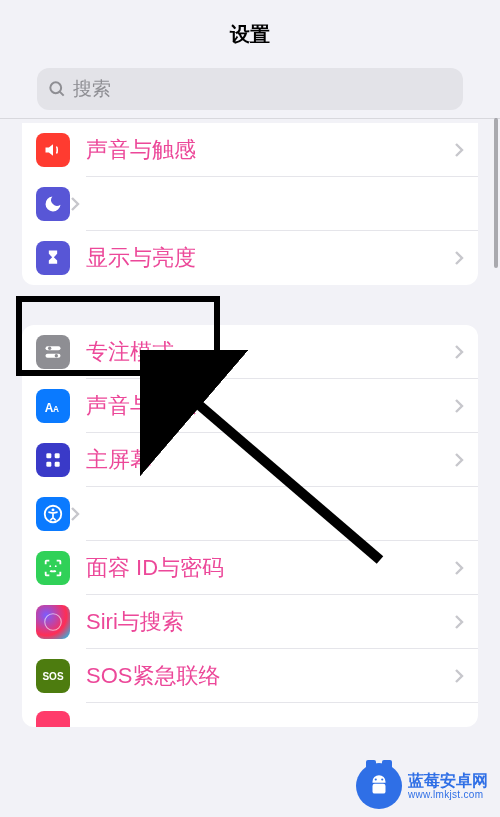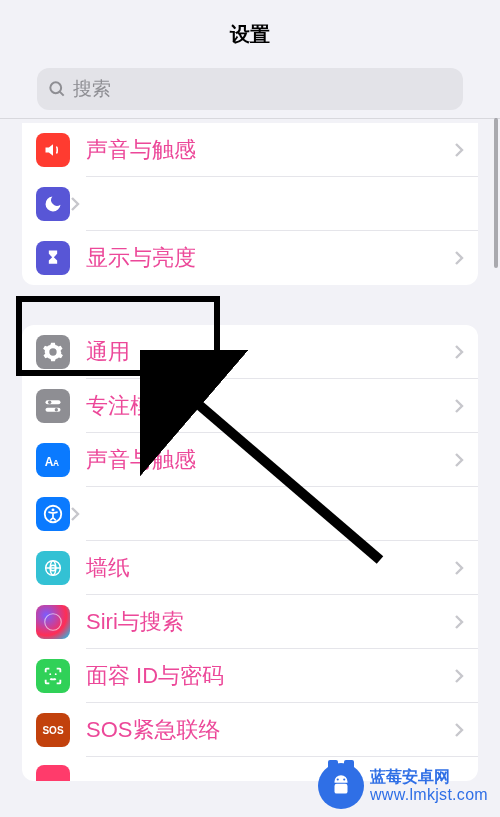--- a/index.html
+++ b/index.html
@@ -138,21 +138,21 @@
   }
   .wm-logo::before { top:-3px; left:10px; }
   .wm-logo::after { top:-3px; right:10px; }
   .wm-txt {
     margin-left: 6px;
     display:flex;
     flex-direction:column;
     line-height:1.1;
   }
   .wm-t1 { font-size:16px; font-weight:700; color:#2f6fe6; }
-  .wm-t2 { font-size:16px; color:#2f6fe6; letter-spacing:.3px;}
+  .wm-t2 { font-size:10px; color:#2f6fe6; letter-spacing:.3px;}
 
   
   .scroll-ind {
     position:absolute;
     right:2px;
     top:118px;
     width:4px;
     height:150px;
     background:#6e6e73;
     border-radius:2px;
@@ -231,34 +231,20 @@
           <polyline points="2,2 8,8 2,14"></polyline>
         </svg>
       </div>
 
   </div>
 </div>
 
 <div class="group second">
   <div class="row">
     <div class="icon" style="background:#8e8e93">
-      <svg width="22" height="22" viewBox="0 0 24 24" fill="#fff">
-          <path d="M12 8a4 4 0 100 8 4 4 0 000-8zm9 4c0 .7-.1 1.3-.2 1.9l2 1.6-2 3.4-2.4-.9c-1 .8-2.1 1.4-3.4 1.7L14 22h-4l-.6-2.3c-1.3-.3-2.4-.9-3.4-1.7l-2.4.9-2-3.4 2-1.6C3.1 13.3 3 12.7 3 12s.1-1.3.2-1.9l-2-1.6 2-3.4 2.4.9c1-.8 2.1-1.4 3.4-1.7L10 2h4l.6 2.3c1.3.3 2.4.9 3.4 1.7l2.4-.9 2 3.4-2 1.6c.1.6.2 1.2.2 1.9z"></path>
-        </svg>
-    </div>
-    <div class="label">通用</div>
-    <div class="chev">
-        <svg width="10" height="16" viewBox="0 0 10 16" fill="none" stroke="#c7c7cc" stroke-width="2.4">
-          <polyline points="2,2 8,8 2,14"></polyline>
-        </svg>
-      </div>
-    <div class="sep"></div>
-  </div>
-  <div class="row">
-    <div class="icon" style="background:#8e8e93">
       <svg width="20" height="20" viewBox="0 0 24 24" fill="#fff">
           <rect x="3" y="5" width="18" height="5" rx="2.5"></rect>
           <rect x="3" y="14" width="18" height="5" rx="2.5"></rect>
           <circle cx="8" cy="7.5" r="2" fill="#8e8e93"></circle>
           <circle cx="16" cy="16.5" r="2" fill="#8e8e93"></circle>
         </svg>
     </div>
     <div class="label">专注模式</div>
     <div class="chev">
         <svg width="10" height="16" viewBox="0 0 10 16" fill="none" stroke="#c7c7cc" stroke-width="2.4">
@@ -268,65 +254,52 @@
     <div class="sep"></div>
   </div>
   <div class="row">
     <div class="icon" style="background:#0a7aff">
       <svg width="22" height="22" viewBox="0 0 24 24" fill="#fff">
           <text x="3" y="18" font-size="13" font-weight="700" fill="#fff">A</text>
           <text x="12" y="18" font-size="9" font-weight="700" fill="#fff">A</text>
         </svg>
     </div>
     <div class="label">声音与触感</div>
+    <div class="chev">
+        <svg width="10" height="16" viewBox="0 0 10 16" fill="none" stroke="#c7c7cc" stroke-width="2.4">
+          <polyline points="2,2 8,8 2,14"></polyline>
+        </svg>
+      </div>
+    <div class="sep"></div>
+  </div>
+  <div class="row">
+    <div class="icon" style="background:#3a3ac8">
+      <svg width="20" height="20" viewBox="0 0 24 24" fill="#fff">
+          <rect x="4" y="4" width="6" height="6" rx="1.5"></rect>
+          <rect x="14" y="4" width="6" height="6" rx="1.5"></rect>
+          <rect x="4" y="14" width="6" height="6" rx="1.5"></rect>
+          <rect x="14" y="14" width="6" height="6" rx="1.5"></rect>
+        </svg>
+    </div>
+    <div class="label">主屏幕</div>
     <div class="chev">
         <svg width="10" height="16" viewBox="0 0 10 16" fill="none" stroke="#c7c7cc" stroke-width="2.4">
           <polyline points="2,2 8,8 2,14"></polyline>
         </svg>
       </div>
     <div class="sep"></div>
   </div>
   <div class="row">
     <div class="icon" style="background:#0a7aff">
       <svg width="22" height="22" viewBox="0 0 24 24" fill="none" stroke="#fff" stroke-width="2">
           <circle cx="12" cy="12" r="9"></circle>
           <circle cx="12" cy="7.5" r="1.6" fill="#fff" stroke="none"></circle>
           <path d="M7 10l5 1 5-1M12 11v5m-3 3l3-3 3 3" stroke-width="1.8"></path>
         </svg>
     </div>
-    <div class="chev">
-        <svg width="10" height="16" viewBox="0 0 10 16" fill="none" stroke="#c7c7cc" stroke-width="2.4">
-          <polyline points="2,2 8,8 2,14"></polyline>
-        </svg>
-      </div>
-    <div class="sep"></div>
-  </div>
-  <div class="row">
-    <div class="icon" style="background:#33c1d4">
-      <svg width="22" height="22" viewBox="0 0 24 24" fill="none" stroke="#fff" stroke-width="1.6">
-          <circle cx="12" cy="12" r="3"></circle>
-          <circle cx="12" cy="12" r="8"></circle>
-          <path d="M12 4c4 2 4 14 0 16M12 4c-4 2-4 14 0 16M4 12h16"></path>
-        </svg>
-    </div>
-    <div class="label">墙纸</div>
-    <div class="chev">
-        <svg width="10" height="16" viewBox="0 0 10 16" fill="none" stroke="#c7c7cc" stroke-width="2.4">
-          <polyline points="2,2 8,8 2,14"></polyline>
-        </svg>
-      </div>
-    <div class="sep"></div>
-  </div>
-  <div class="row">
-    <div class="icon" style="background:radial-gradient(circle at 30% 30%, #7a5cff, #ff2d55 60%, #00d1ff)">
-      <svg width="22" height="22" viewBox="0 0 24 24">
-          <circle cx="12" cy="12" r="9" fill="none" stroke="rgba(255,255,255,.6)" stroke-width="1.2"></circle>
-        </svg>
-    </div>
-    <div class="label">Siri与搜索</div>
     <div class="chev">
         <svg width="10" height="16" viewBox="0 0 10 16" fill="none" stroke="#c7c7cc" stroke-width="2.4">
           <polyline points="2,2 8,8 2,14"></polyline>
         </svg>
       </div>
     <div class="sep"></div>
   </div>
   <div class="row">
     <div class="icon" style="background:#30d158">
       <svg width="22" height="22" viewBox="0 0 24 24" fill="none" stroke="#fff" stroke-width="2">
@@ -338,21 +311,35 @@
     </div>
     <div class="label">面容 ID与密码</div>
     <div class="chev">
         <svg width="10" height="16" viewBox="0 0 10 16" fill="none" stroke="#c7c7cc" stroke-width="2.4">
           <polyline points="2,2 8,8 2,14"></polyline>
         </svg>
       </div>
     <div class="sep"></div>
   </div>
   <div class="row">
-    <div class="icon" style="background:#c2410c">
+    <div class="icon" style="background:radial-gradient(circle at 30% 30%, #7a5cff, #ff2d55 60%, #00d1ff)">
+      <svg width="22" height="22" viewBox="0 0 24 24">
+          <circle cx="12" cy="12" r="9" fill="none" stroke="rgba(255,255,255,.6)" stroke-width="1.2"></circle>
+        </svg>
+    </div>
+    <div class="label">Siri与搜索</div>
+    <div class="chev">
+        <svg width="10" height="16" viewBox="0 0 10 16" fill="none" stroke="#c7c7cc" stroke-width="2.4">
+          <polyline points="2,2 8,8 2,14"></polyline>
+        </svg>
+      </div>
+    <div class="sep"></div>
+  </div>
+  <div class="row">
+    <div class="icon" style="background:#4d7c0f">
       <svg width="28" height="20" viewBox="0 0 28 20">
           <text x="14" y="14" text-anchor="middle" font-size="10" font-weight="800" fill="#fff">SOS</text>
         </svg>
     </div>
     <div class="label">SOS紧急联络</div>
     <div class="chev">
         <svg width="10" height="16" viewBox="0 0 10 16" fill="none" stroke="#c7c7cc" stroke-width="2.4">
           <polyline points="2,2 8,8 2,14"></polyline>
         </svg>
       </div>

